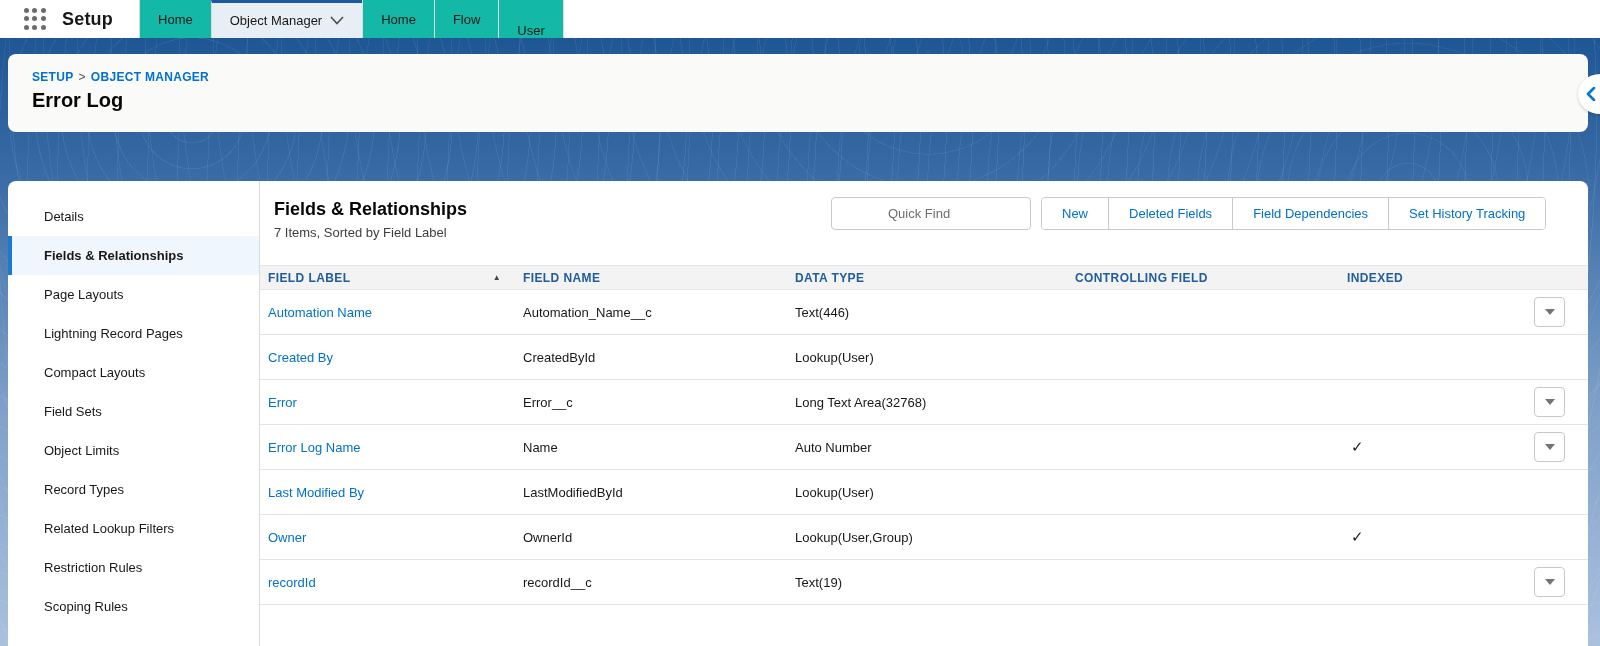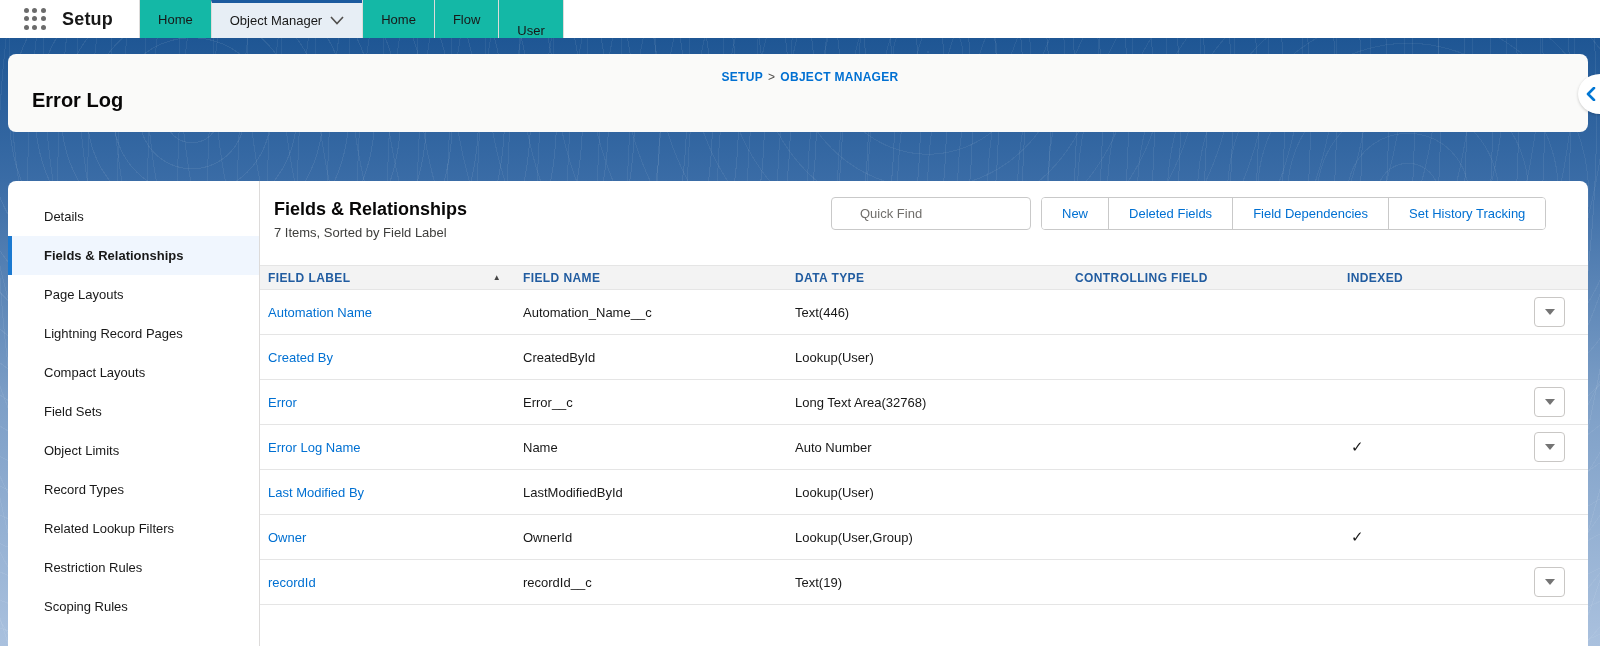--- a/index.html
+++ b/index.html
@@ -25,21 +25,21 @@
   .tabs { display:flex; align-items:stretch; height:38px; }
   .tab { display:flex; align-items:center; gap:8px; padding:0 18px; font-size:13px; color:#181818;
     border-left:1px solid #dddbda; cursor:pointer; background:#14b8a6; position:relative; }
   .tab:last-child { border-right:1px solid #dddbda;align-items:flex-end; }
   .tab.active { background:#e7eef5; border-top:3px solid #1b5a9e; padding-top:0; }
   .tab .chev { display:flex; align-items:center; }
 
   
   .banner-card { position:absolute; left:8px; top:54px; width:1580px; height:78px;
     background:#fafaf9; border-radius:8px; z-index:2; padding:16px 0 0 24px; }
-  .breadcrumb { font-size:12px; font-weight:700; letter-spacing:0.3px;text-align:center; }
+  .breadcrumb { font-size:12px; font-weight:700; letter-spacing:0.3px; }
   .breadcrumb a { color:#0070d2; text-decoration:none; cursor:pointer; }
   .breadcrumb .sep { color:#514f4d; margin:0 5px; font-weight:400; }
   .banner-title { font-size:20px; font-weight:700; color:#080707; margin-top:5px; }
 
   .collapse-btn { position:absolute; left:1578px; top:74px; width:44px; height:40px;
     background:#fff; border:none; border-radius:50%; z-index:6; cursor:pointer;
     display:flex; align-items:center; box-shadow:0 1px 3px rgba(0,0,0,0.2); padding-left:8px; }
 
   
   .content-card { position:absolute; left:8px; top:150px; width:1580px; height:496px;
@@ -49,21 +49,21 @@
   .side-item { height:39px; line-height:39px; padding-left:32px; font-size:13px; color:#181818;
     cursor:pointer; border-left:4px solid transparent; white-space:nowrap; }
   .side-item.active { background:#f0f6fe; border-left:4px solid #1b79d0; font-weight:700; }
 
   .main { flex:1; display:flex; flex-direction:column; min-width:0; }
   .main-header { height:84px; position:relative; }
   .mh-title { position:absolute; left:14px; top:18px; font-size:18px; font-weight:700; color:#080707; }
   .mh-sub { position:absolute; left:14px; top:44px; font-size:13px; color:#3e3e3c; }
 
   .quickfind { position:absolute; left:571px; top:16px; width:200px; height:33px;
-    border:1px solid #c9c9c9; border-radius:4px; background:#fff; display:flex; align-items:center; padding:0 20px; }
+    border:1px solid #c9c9c9; border-radius:4px; background:#fff; display:flex; align-items:center; padding:0 20px;gap:28px; }
   .quickfind input { border:none; outline:none; font-size:13px; color:#181818; width:150px; margin-left:8px;
     font-family:"Liberation Sans", sans-serif; background:transparent; }
   .quickfind input::placeholder { color:#706e6b; }
 
   .btn-group { position:absolute; left:781px; top:16px; height:33px; display:flex;
     border:1px solid #c9c9c9; border-radius:4px; overflow:hidden; background:#fff; }
   .btn-group button { background:#fff; border:none; border-left:1px solid #c9c9c9; color:#0070d2;
     font-size:13px; padding:0 20px; cursor:pointer; font-family:"Liberation Sans", sans-serif; white-space:nowrap; }
   .btn-group button:first-child { border-left:none; }
 

